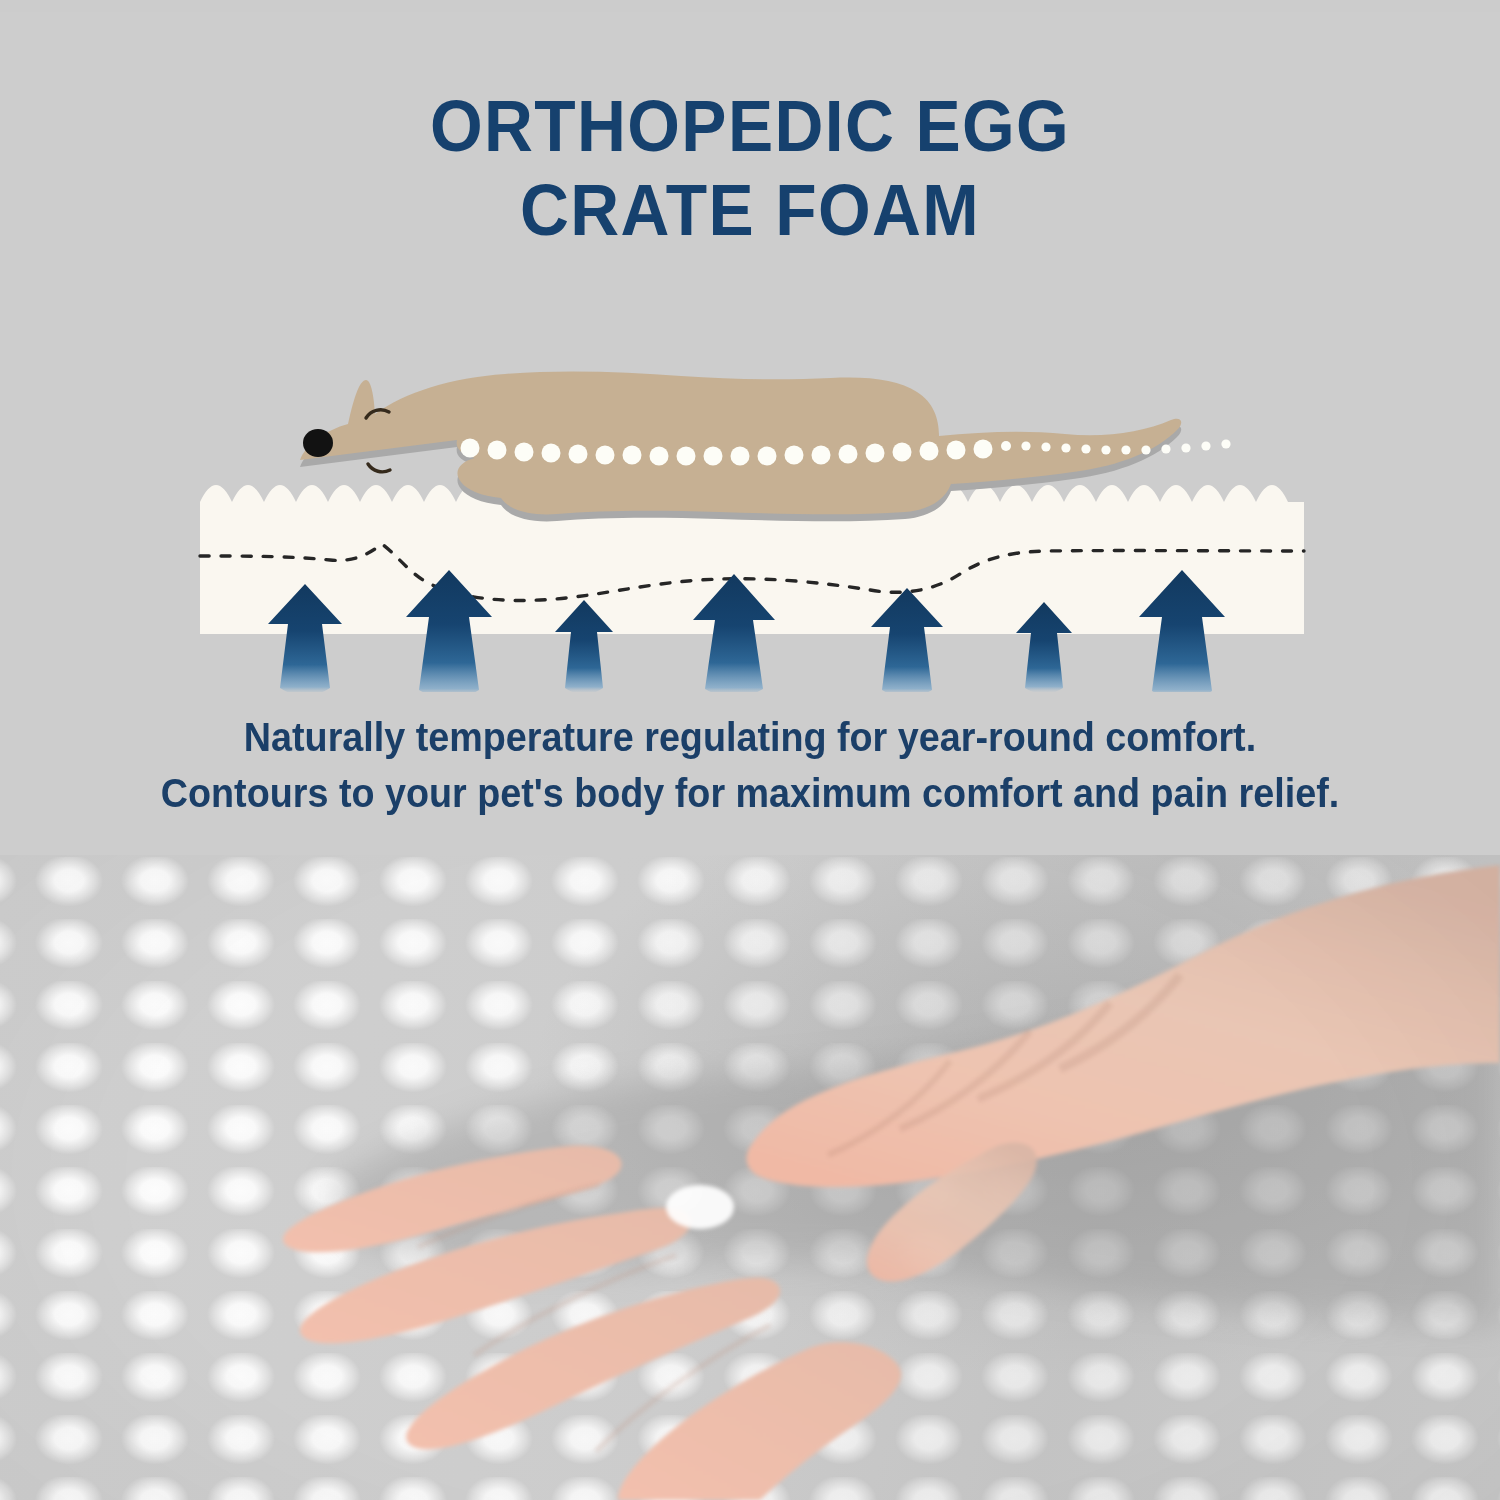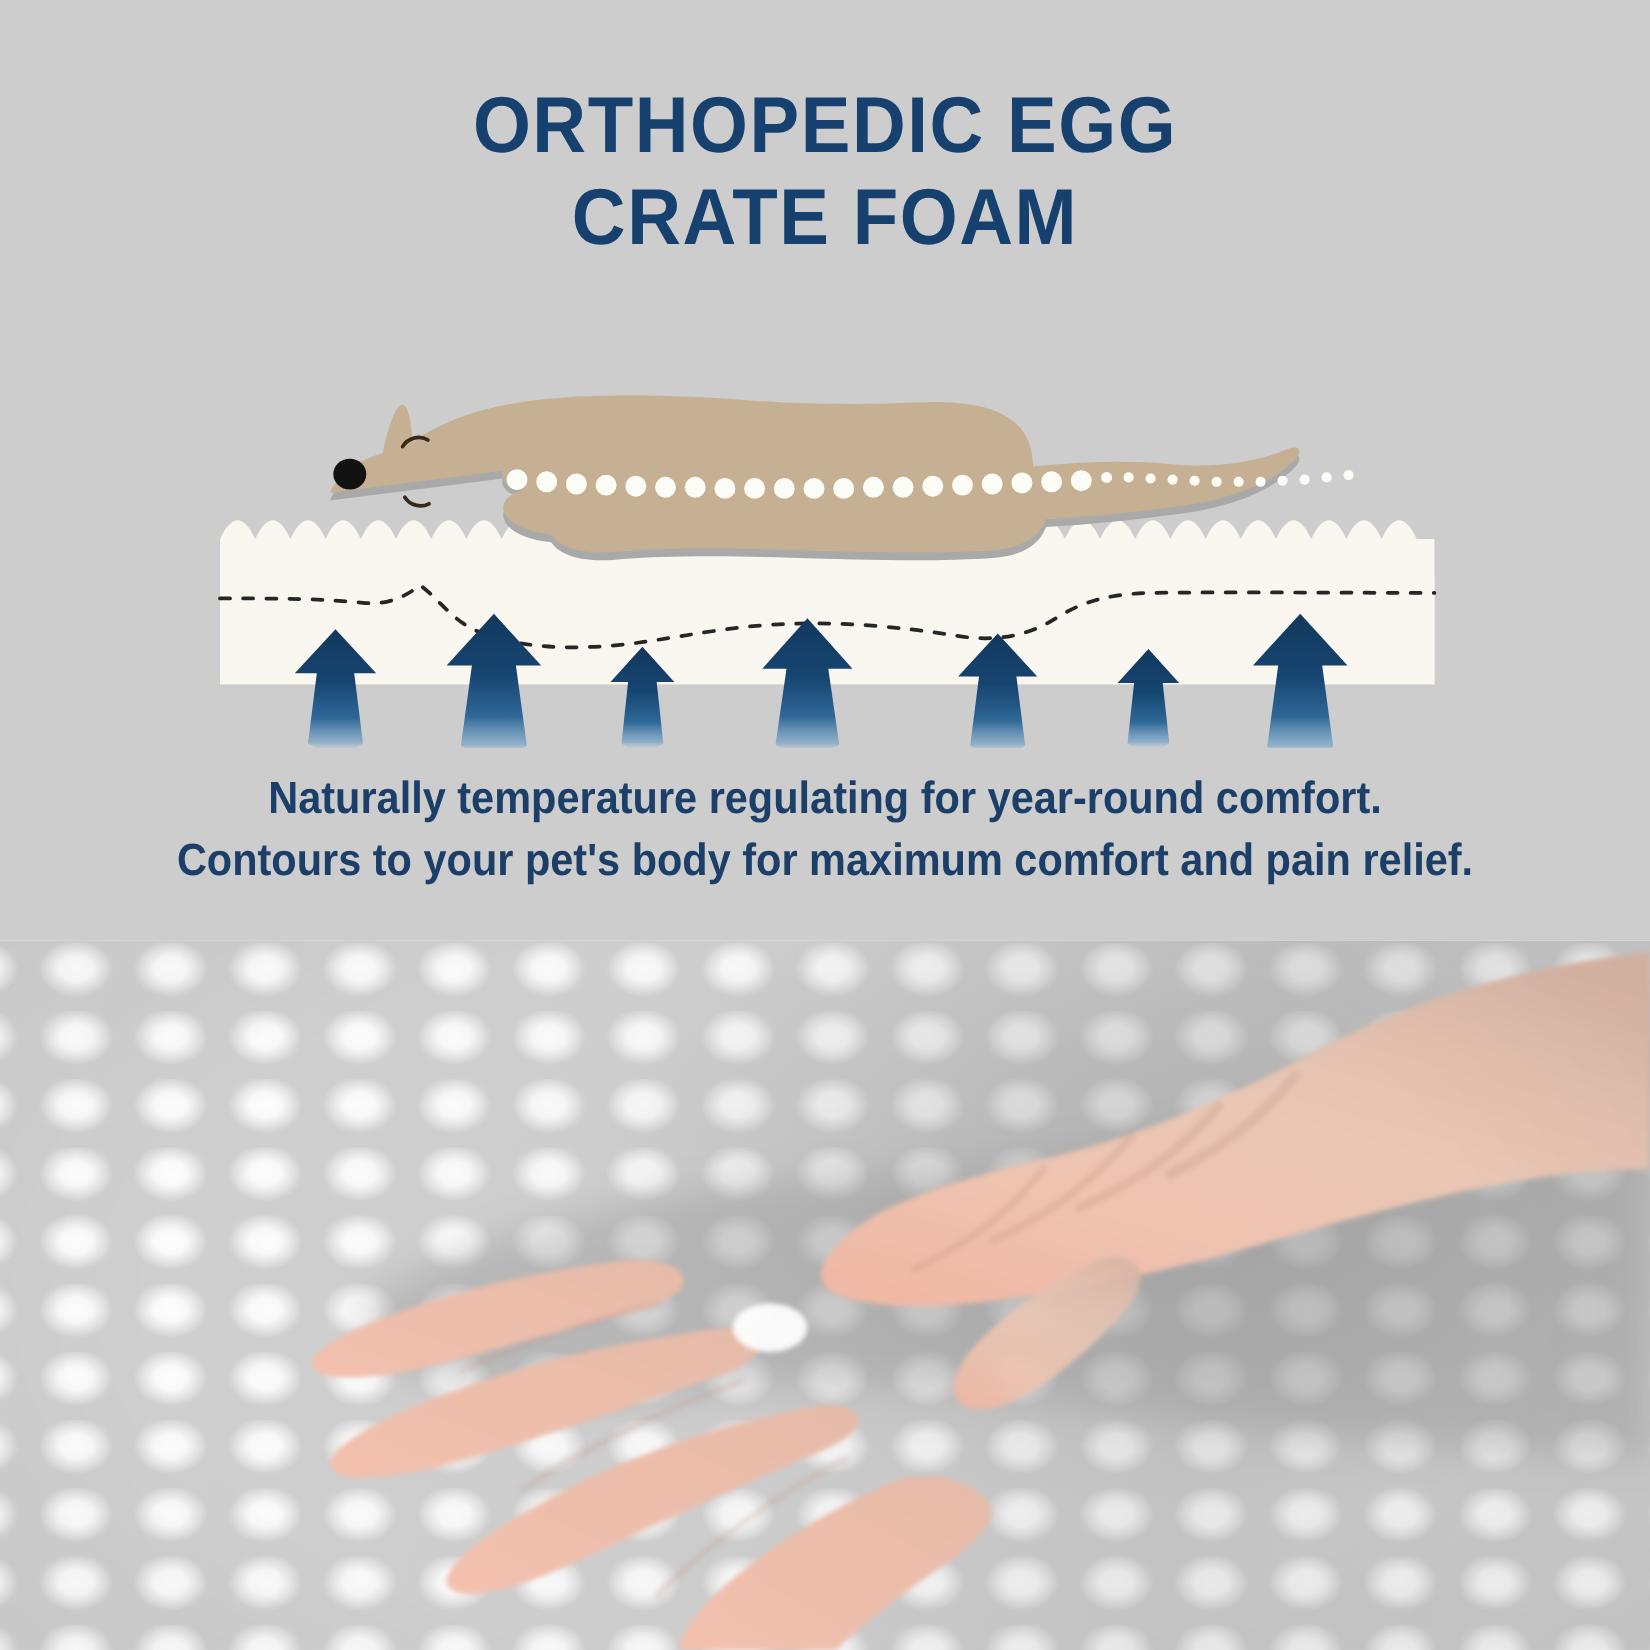--- a/index.html
+++ b/index.html
@@ -7,21 +7,21 @@
 
   #page{
     position:relative;
     width:1500px;height:1500px;
     overflow:hidden;
     background:#cccccc;
   }
 
   
   #info-panel{
-    position:absolute;left:0;top:0;width:1500px;height:855px;
+    position:absolute;left:0;top:12px;width:1500px;height:855px;
     background:#cdcdcd;
     overflow:hidden;
   }
 
   #headline{
     position:absolute;left:0;top:72px;width:1500px;
     text-align:center;
     color:#16416e;
     font-family:"Liberation Sans Narrow","Liberation Sans",sans-serif;
     font-weight:bold;

